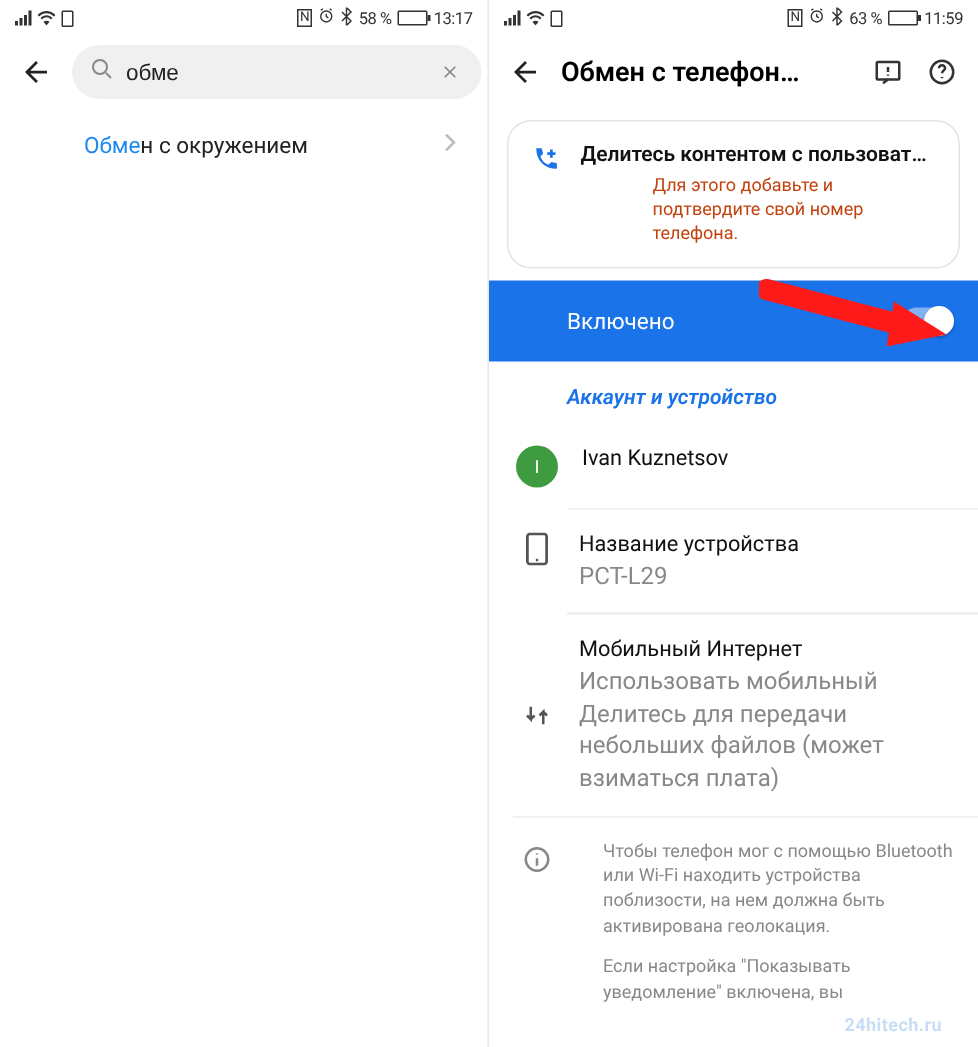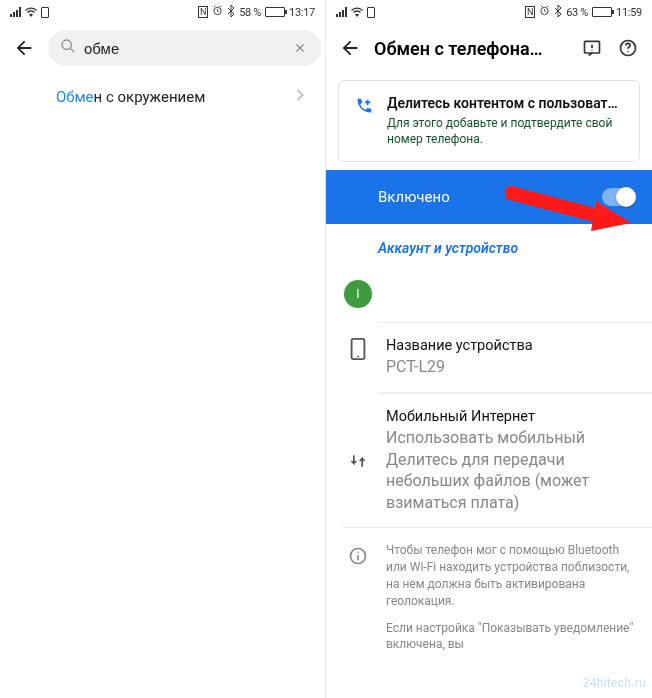--- a/index.html
+++ b/index.html
@@ -142,44 +142,45 @@
     .header-icon {
       width:24px;height:24px;
       display:flex;align-items:center;justify-content:center;
       color:#333;
       flex-shrink:0;
     }
     
     .notice-card {
       margin: 8px 12px;
       border:1px solid #e3e3e3;
-      border-radius:6px;
+      border-radius:16px;
       padding: 14px 12px;
       display:flex;
       gap:12px;
     }
     .notice-icon {
       width:24px;height:24px;
       flex-shrink:0;
       color:#1a73e8;
       display:flex;align-items:center;justify-content:center;
     }
     .notice-text .t1 {
       font-size:14px;
       font-weight:600;
       color:#111;
       white-space:nowrap;
       overflow:hidden;
       text-overflow:ellipsis;
     }
     .notice-text .t2 {
       font-size:12px;
-      color:#14532d;
+      color:#c2410c;
       margin-top:4px;
       line-height:1.35;
+      margin-left:48px;
     }
     .notice-text { min-width:0; }
     
     .toggle-row {
       background:#1a73e8;
       color:#fff;
       display:flex;
       align-items:center;
       padding: 18px 16px 18px 52px;
       font-size:15px;
@@ -239,43 +240,44 @@
     .li-title{font-size:14.5px;color:#111;}
     .li-sub{font-size:16px;color:#888;margin-top:2px;line-height:1.35;}
     .divider{
       height:1px;
       background:#eee;
       margin-left:52px;
     }
     
     .info-note{
       display:flex;
-      gap:16px;
+      gap:32px;
       padding: 14px 16px;
     }
     .info-note .li-icon{margin-top:2px;}
     .info-text{
       font-size:12px;
       color:#888;
       line-height:1.4;
     }
     .info-text p + p { margin-top:10px;}
     
     .red-arrow{
       position:absolute;
       pointer-events:none;
     }
     
     .watermark{
       position:absolute;
-      right:6px;
+      right:24px;
       bottom:8px;
       font-size:12px;
       color:rgba(33,120,220,.25);
       letter-spacing:.3px;
+      font-weight:bold;
     }
   </style>
 </head>
 <body>
 
 <div class="panel panel-left">
   <div class="status-bar">
     <div class="status-left">
       <span class="signal-bars">
           <i></i>
@@ -377,21 +379,21 @@
       <span>11:59</span>
     </div>
   </div>
 
   <div class="header-row">
     <div class="back-arrow">
       <svg width="22" height="22" viewBox="0 0 24 24">
           <path d="M20 11H7.8l5.6-5.6L12 4l-8 8 8 8 1.4-1.4L7.8 13H20z" fill="#222"></path>
         </svg>
     </div>
-    <div class="page-title">Обмен с телефона…</div>
+    <div class="page-title">Обмен с телефон…</div>
     <div class="header-icon">
       <svg width="20" height="20" viewBox="0 0 24 24">
           <rect x="3" y="4" width="18" height="14" rx="1" fill="none" stroke="#333" stroke-width="2"></rect>
           <path d="M8 21l4-3" stroke="#333" stroke-width="2"></path>
           <path d="M12 8v4M12 14v1" stroke="#333" stroke-width="2"></path>
         </svg>
     </div>
     <div class="header-icon">
       <svg width="20" height="20" viewBox="0 0 24 24">
           <circle cx="12" cy="12" r="9" fill="none" stroke="#333" stroke-width="2"></circle>
@@ -422,20 +424,23 @@
 
   <svg class="red-arrow" style="left:180px;top:183px;" width="130" height="50" viewBox="0 0 130 50">
     <path d="M5 10 L100 35" stroke="#ff1a1a" stroke-width="14" stroke-linecap="round"></path>
     <path d="M90 18 L125 40 L85 48 Z" fill="#ff1a1a"></path>
   </svg>
 
   <div class="section-header">Аккаунт и устройство</div>
 
   <div class="list-item">
     <div class="avatar-circle">I</div>
+    <div class="li-body">
+      <div class="li-title">Ivan Kuznetsov</div>
+    </div>
   </div>
   <div class="divider"></div>
 
   <div class="list-item">
     <div class="li-icon">
       <svg width="18" height="22" viewBox="0 0 16 24">
           <rect x="1" y="1" width="14" height="22" rx="2" fill="none" stroke="#555" stroke-width="2"></rect>
           <circle cx="8" cy="20" r="1" fill="#555"></circle>
         </svg>
     </div>

